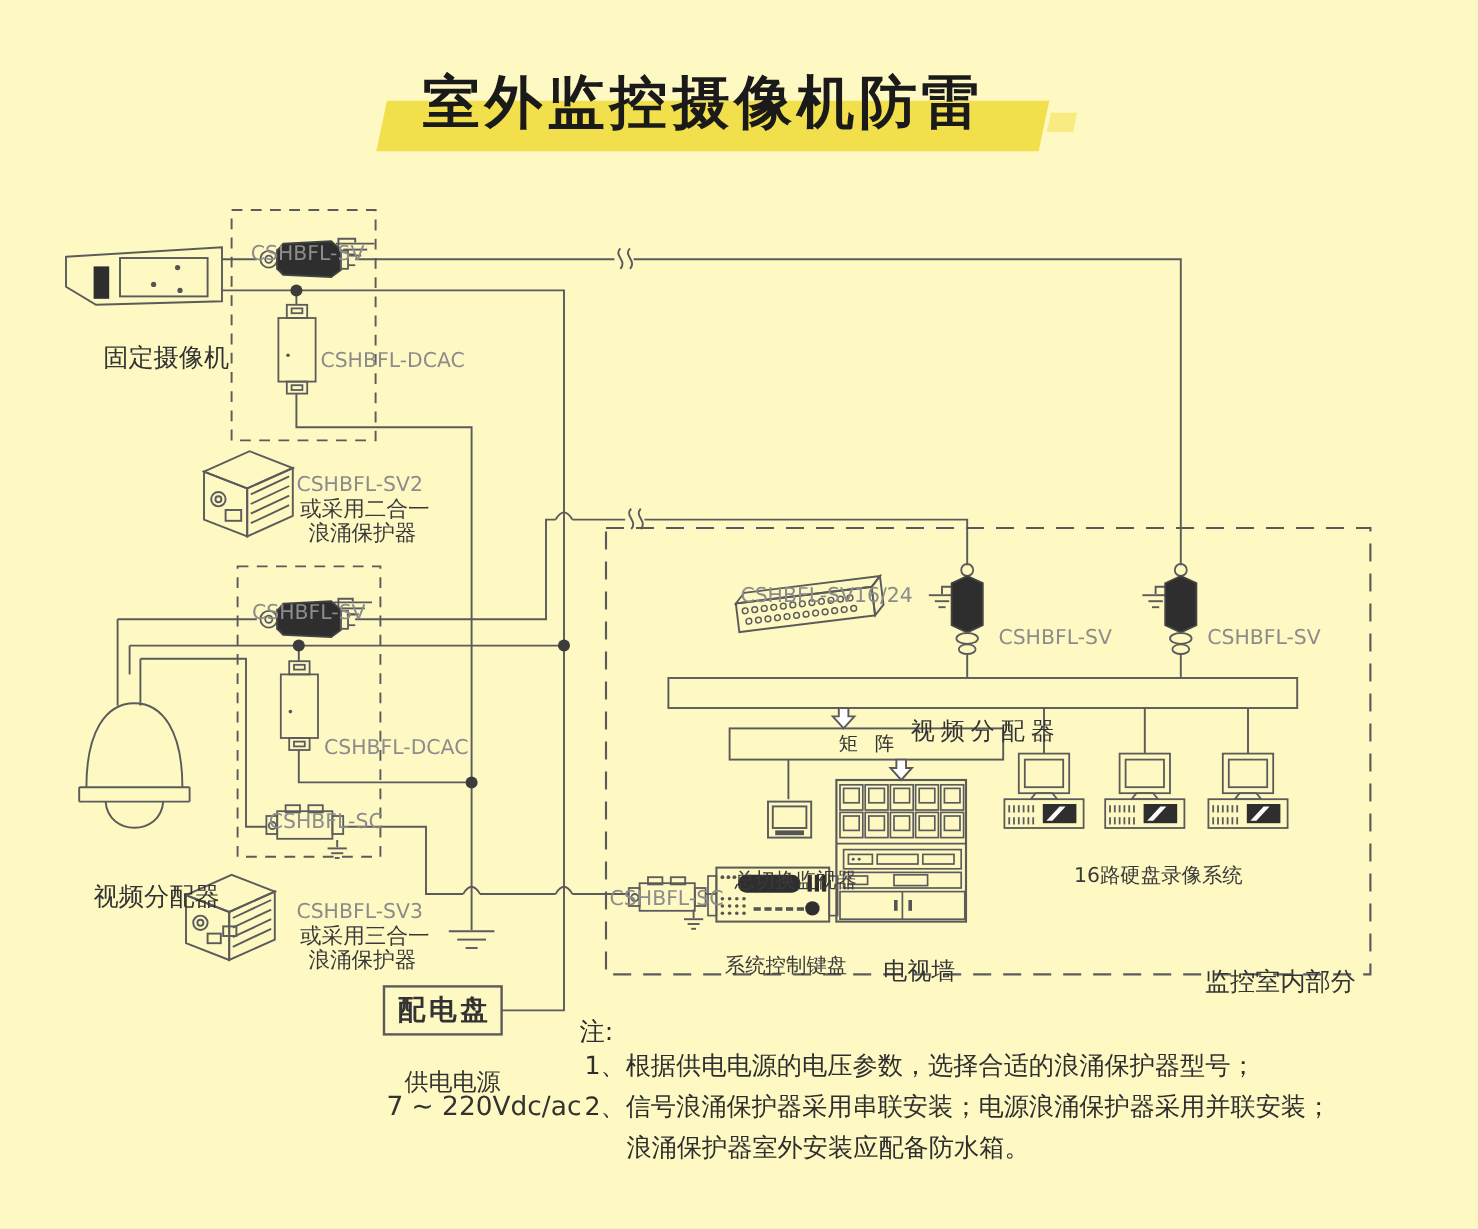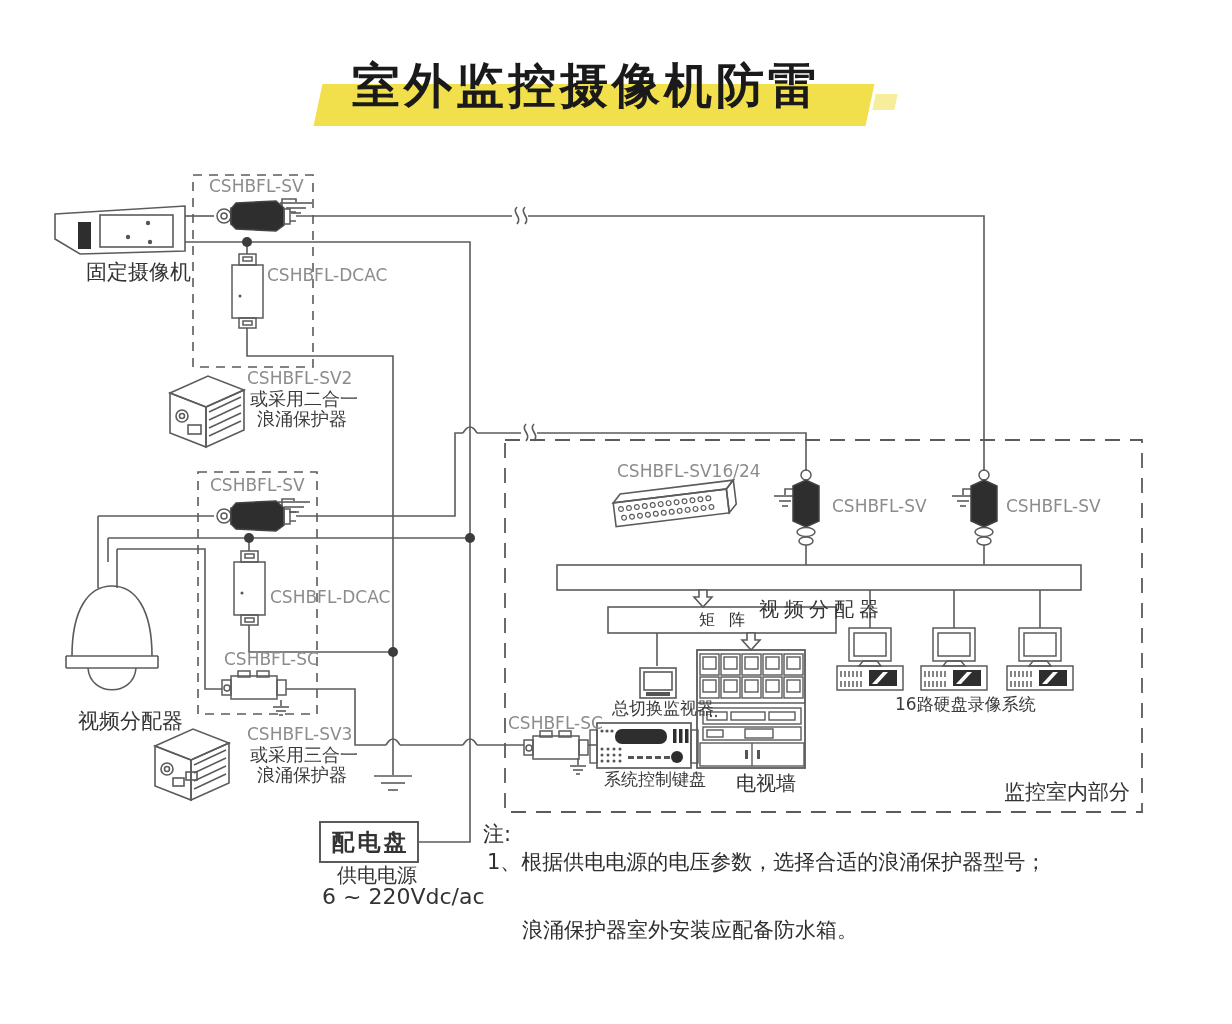--- a/index.html
+++ b/index.html
@@ -1,36 +1,36 @@
 <!DOCTYPE html>
 <html><head>
 <meta charset="utf-8">
 <style>
   html,body{margin:0;padding:0;background:#e9e9e6;}
-  .page{position:relative;width:1232px;height:1024px;background:#ffffff;overflow:hidden;
+  .page{position:relative;width:1232px;height:1024px;background:#fef9c3;overflow:hidden;
         font-family:"DejaVu Sans","Liberation Sans",sans-serif;}
   .art{position:absolute;left:0;top:0;}
   .lbl{position:absolute;white-space:nowrap;line-height:1.15;}
   .model{color:#8c8c8c;font-size:17px;}
   .cn17{color:#3a3a3a;font-size:17px;}
   .cn18{color:#3a3a3a;font-size:18px;}
   .cn20{color:#333333;font-size:20px;}
   .cn21{color:#333333;font-size:21px;text-align:right;}
   .note{color:#2e2e2e;font-size:21px;}
   .title{position:absolute;left:352px;top:54px;font-size:48px;font-weight:bold;
          letter-spacing:4px;color:#1a1a1a;z-index:3;}
   .hl{position:absolute;left:318px;top:84px;width:552px;height:42px;background:#f1e04b;
       transform:skewX(-12deg);z-index:2;}
   .hl-tail{position:absolute;left:874px;top:94px;width:22px;height:16px;background:#f1e04b;
       opacity:.55;transform:skewX(-12deg);z-index:2;}
   .boxtext{position:absolute;text-align:center;color:#333;z-index:4;}
   .splitter-text{left:557px;top:597px;width:524px;line-height:25px;font-size:20px;letter-spacing:5px;text-indent:5px;}
   .matrix-text{left:608px;top:607px;width:228px;line-height:26px;font-size:16px;letter-spacing:14px;text-indent:14px;}
   .panel-text{left:320px;top:822px;width:98px;line-height:40px;font-size:23px;font-weight:600;letter-spacing:3px;text-indent:3px;border-radius:14px;}
-  .z5{z-index:5;}
+  .z5{z-index:5;margin-top:26px;}
 </style>
 </head>
 <body>
 
 <div class="page">
 
   <div class="hl"></div>
   <div class="hl-tail"></div>
   <div class="title">室外监控摄像机防雷</div>
 
@@ -382,33 +382,34 @@
   <div class="lbl model z5" style="left:270px;top:588px;">CSHBFL-DCAC</div>
   <div class="lbl model z5" style="left:224px;top:650px;">CSHBFL-SC</div>
   <div class="lbl cn21 z5" style="left:78px;top:709px;">视频分配器</div>
 
   <div class="lbl model z5" style="left:247px;top:725px;">CSHBFL-SV3</div>
   <div class="lbl cn18 z5" style="left:250px;top:745px;">或采用三合一</div>
   <div class="lbl cn18 z5" style="left:257px;top:765px;">浪涌保护器</div>
 
   <div class="boxtext panel-text">配电盘</div>
   <div class="lbl cn20 z5" style="left:337px;top:864px;">供电电源</div>
-  <div class="lbl z5" style="left:322px;top:884px;font-size:22px;color:#333;">6 ~ 220Vdc/ac</div>
+  <div class="lbl z5" style="left:322px;top:884px;font-size:22px;color:#333;">7 ~ 220Vdc/ac</div>
 
   <div class="lbl model z5" style="left:617px;top:462px;">CSHBFL-SV16/24</div>
   <div class="lbl model z5" style="left:832px;top:497px;">CSHBFL-SV</div>
   <div class="lbl model z5" style="left:1006px;top:497px;">CSHBFL-SV</div>
   <div class="lbl model z5" style="left:508px;top:714px;">CSHBFL-SC</div>
 
   <div class="boxtext splitter-text">视频分配器</div>
   <div class="boxtext matrix-text">矩阵</div>
 
   <div class="lbl cn17 z5" style="left:612px;top:699px;">总切换监视器</div>
   <div class="lbl cn17 z5" style="left:604px;top:770px;">系统控制键盘</div>
   <div class="lbl cn20 z5" style="left:736px;top:772px;">电视墙</div>
   <div class="lbl cn17 z5" style="left:895px;top:695px;">16路硬盘录像系统</div>
   <div class="lbl cn21 z5" style="left:1004px;top:780px;">监控室内部分</div>
 
   <div class="lbl note z5" style="left:483px;top:822px;">注:</div>
   <div class="lbl note z5" style="left:487px;top:850px;">1、根据供电电源的电压参数，选择合适的浪涌保护器型号；</div>
+  <div class="lbl note z5" style="left:487px;top:884px;">2、信号浪涌保护器采用串联安装；电源浪涌保护器采用并联安装；</div>
   <div class="lbl note z5" style="left:522px;top:918px;">浪涌保护器室外安装应配备防水箱。</div>
 
 </div>
 
 </body></html>

